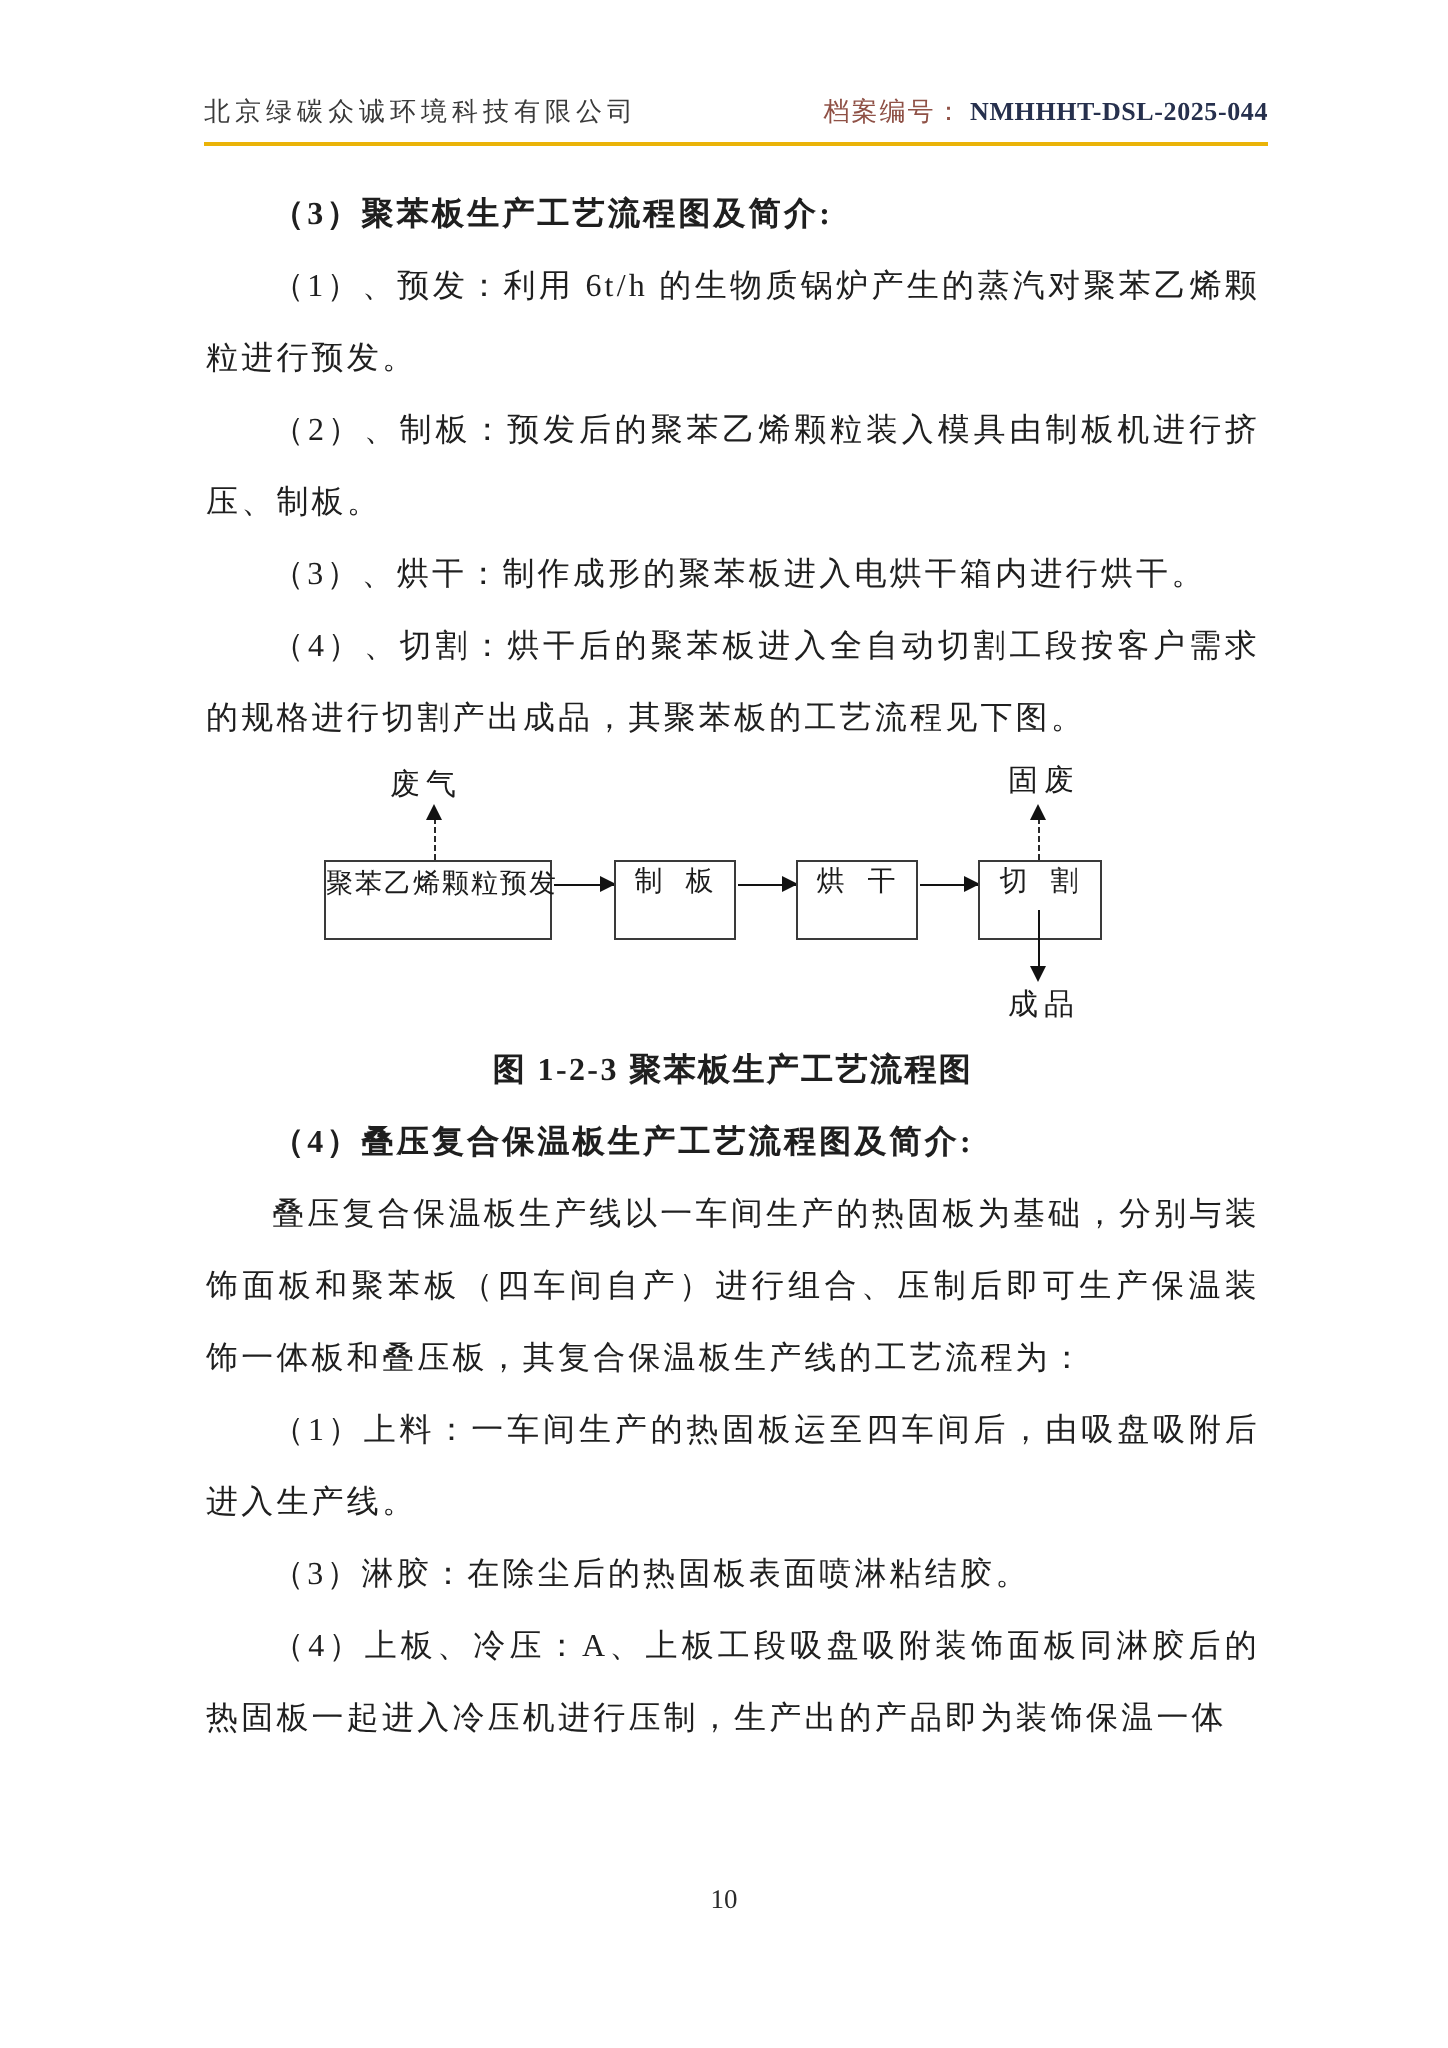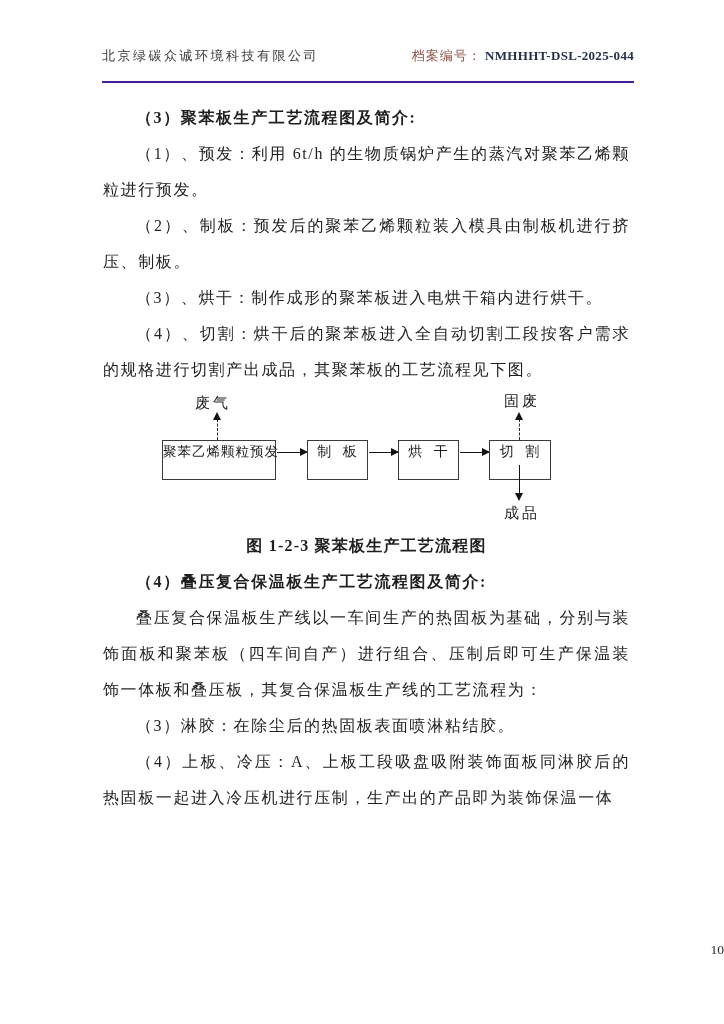--- a/index.html
+++ b/index.html
@@ -8,22 +8,22 @@
     width:724px; height:1024px;
     background:#ffffff;
     overflow:hidden;
     font-family:"Liberation Serif","DejaVu Serif",serif;
     color:#222222;
   }
   
   .header {
     margin:47px 90px 0 102px;
     display:flex; justify-content:space-between; align-items:flex-end;
-    padding-bottom:16px;
-    border-bottom:2px solid #4c1d95;
+    padding-bottom:6px;
+    border-bottom:2px solid #eab308;
     font-size:13px; line-height:18px;
   }
   .company { color:#3a3a3a; letter-spacing:2.5px; }
   .archive { white-space:nowrap; }
   .archive-label { color:#8f5146; letter-spacing:1px; }
   .archive-code { color:#26304d; font-weight:700; letter-spacing:0.3px; }
   
   .content {
     margin:17px 94px 0 103px;
     font-size:16px;
@@ -96,21 +96,21 @@
   .box1 { left:59px;  top:48px; width:114px; }
   .box2 { left:204px; top:48px; width:61px; }
   .box3 { left:295px; top:48px; width:61px; }
   .box4 { left:386px; top:48px; width:62px; }
   .ha1 { left:174px; top:60px; width:30px; }
   .ha2 { left:266px; top:60px; width:29px; }
   .ha3 { left:357px; top:60px; width:29px; }
   
   .footer {
     position:absolute; left:0; top:941px; width:100%;
-    text-align:right; font-size:13.5px; color:#2a2a2a;
+    text-align:center; font-size:13.5px; color:#2a2a2a;
     line-height:18px;
   }
 </style>
 </head>
 <body>
 
 <div class="page">
 
   <div class="header">
     <span class="company">北京绿碳众诚环境科技有限公司</span>
@@ -144,20 +144,21 @@
       <div class="fc-box small box4">切 割</div>
 
       <div class="vs vs1"></div>
       <span class="fc-label lbl-product">成品</span>
     </div>
 
     <p class="caption">图 1-2-3 聚苯板生产工艺流程图</p>
 
     <p class="para bold">（4）叠压复合保温板生产工艺流程图及简介:</p>
     <p class="para">叠压复合保温板生产线以一车间生产的热固板为基础，分别与装饰面板和聚苯板（四车间自产）进行组合、压制后即可生产保温装饰一体板和叠压板，其复合保温板生产线的工艺流程为：</p>
+    <p class="para">（1）上料：一车间生产的热固板运至四车间后，由吸盘吸附后进入生产线。</p>
     <p class="para">（3）淋胶：在除尘后的热固板表面喷淋粘结胶。</p>
     <p class="para">（4）上板、冷压：A、上板工段吸盘吸附装饰面板同淋胶后的热固板一起进入冷压机进行压制，生产出的产品即为装饰保温一体</p>
 
   </div>
 
   <div class="footer">10</div>
 
 </div>
 
 </body></html>

